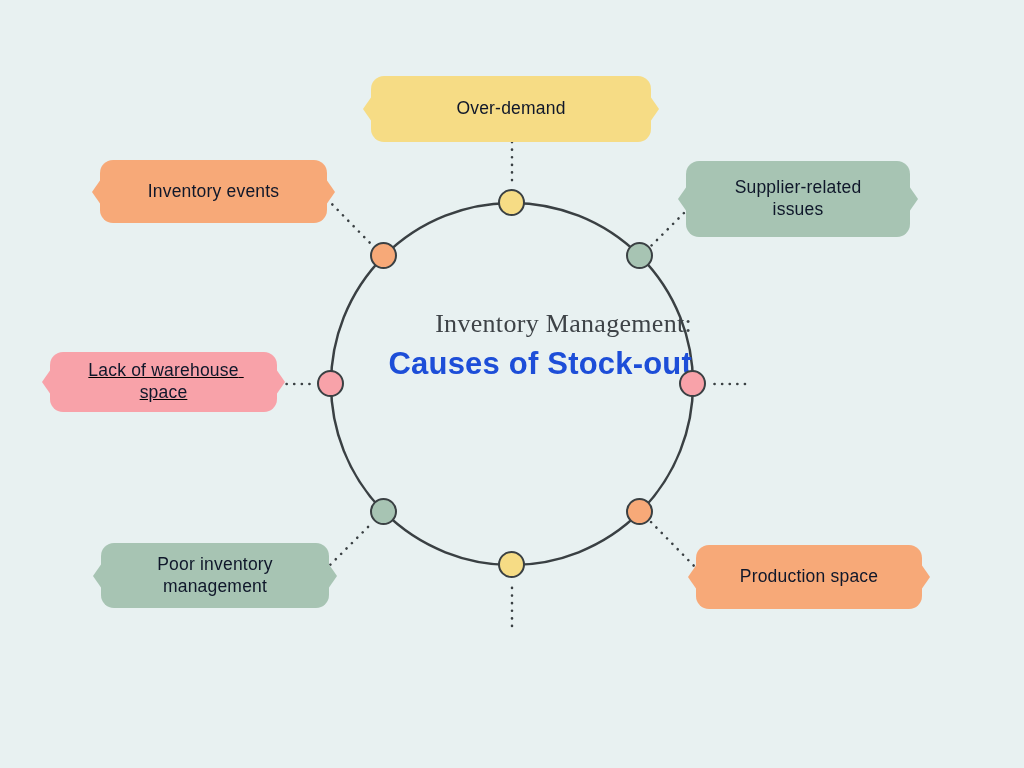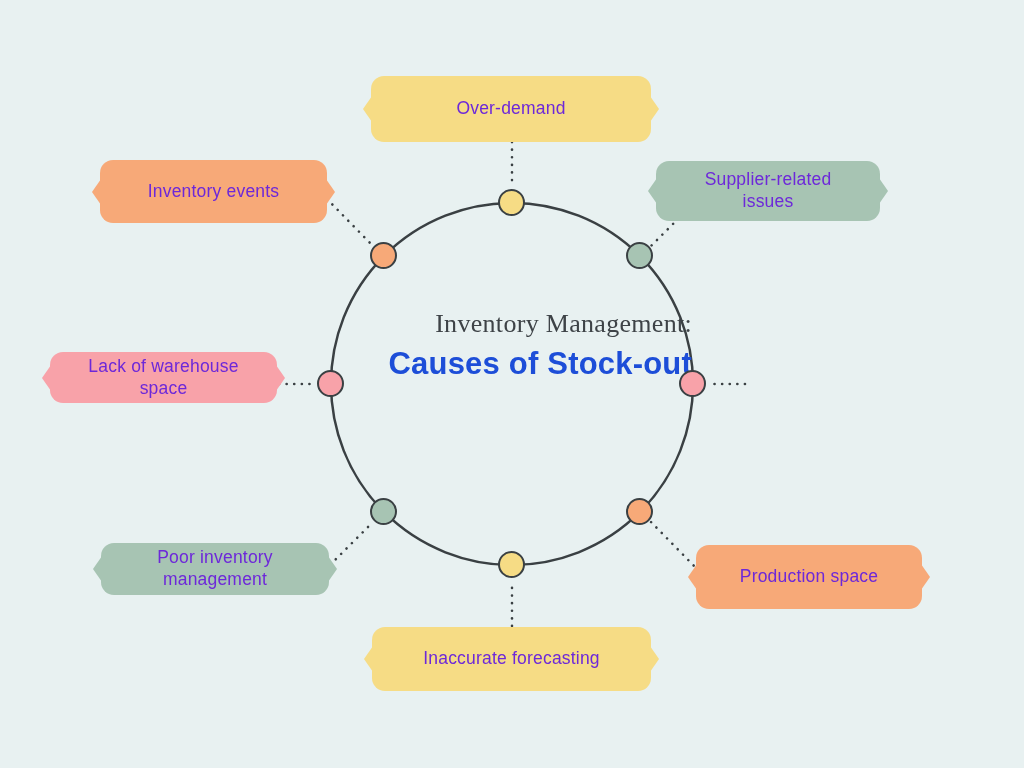--- a/index.html
+++ b/index.html
@@ -31,34 +31,34 @@
     transform: translateY(-50%);
     width: 0; height: 0;
     border-top: 13px solid transparent;
     border-bottom: 13px solid transparent;
   }
   .banner::before { left: -8px; border-right: 9px solid var(--c); }
   .banner::after  { right: -8px; border-left: 9px solid var(--c); }
   .banner-label {
     font-size: 17.5px;
     line-height: 1.25;
-    color: #6d28d9;
+    color: #0f172a;
     text-align: center;
     white-space: pre-wrap;
     padding: 0 26px;
     letter-spacing: 0.2px;
   }
   
   .pos-top          { left: 371px; top:  76px; width: 280px; height: 66px; }
-  .pos-top-right    { left: 656px; top: 161px; width: 224px; height: 60px; }
+  .pos-top-right    { left: 686px; top: 161px; width: 224px; height: 76px; }
   .pos-right        { left: 746px; top: 352px; width: 227px; height: 63px; }
   .pos-bottom-right { left: 696px; top: 545px; width: 226px; height: 64px; }
   .pos-bottom       { left: 372px; top: 627px; width: 279px; height: 64px; }
-  .pos-bottom-left  { left: 101px; top: 543px; width: 228px; height: 52px; }
-  .pos-left         { left:  50px; top: 352px; width: 227px; height: 51px; }
+  .pos-bottom-left  { left: 101px; top: 543px; width: 228px; height: 65px; }
+  .pos-left         { left:  50px; top: 352px; width: 227px; height: 60px; text-decoration: underline; }
   .pos-top-left     { left: 100px; top: 160px; width: 227px; height: 63px; }
   
   .node {
     position: absolute;
     width: 23px; height: 23px;
     border-radius: 50%;
     border: 2.5px solid #3a4043;
     background: var(--c);
   }
   .node-top          { left: 498px; top: 189px; }
@@ -120,23 +120,20 @@
 
   <div class="banner pos-top" style="--c: #f6dc85;">
     <span class="banner-label">Over-demand</span>
   </div>
   <div class="banner pos-top-right" style="--c: #a7c4b3;">
     <span class="banner-label">Supplier-related issues</span>
   </div>
   <div class="banner pos-bottom-right" style="--c: #f7a978;">
     <span class="banner-label">Production space</span>
   </div>
-  <div class="banner pos-bottom" style="--c: #f6dc85;">
-    <span class="banner-label">Inaccurate forecasting</span>
-  </div>
   <div class="banner pos-bottom-left" style="--c: #a7c4b3;">
     <span class="banner-label">Poor inventory management</span>
   </div>
   <div class="banner pos-left" style="--c: #f8a2a9;">
     <span class="banner-label">Lack of warehouse space</span>
   </div>
   <div class="banner pos-top-left" style="--c: #f7a978;">
     <span class="banner-label">Inventory events</span>
   </div>
 

